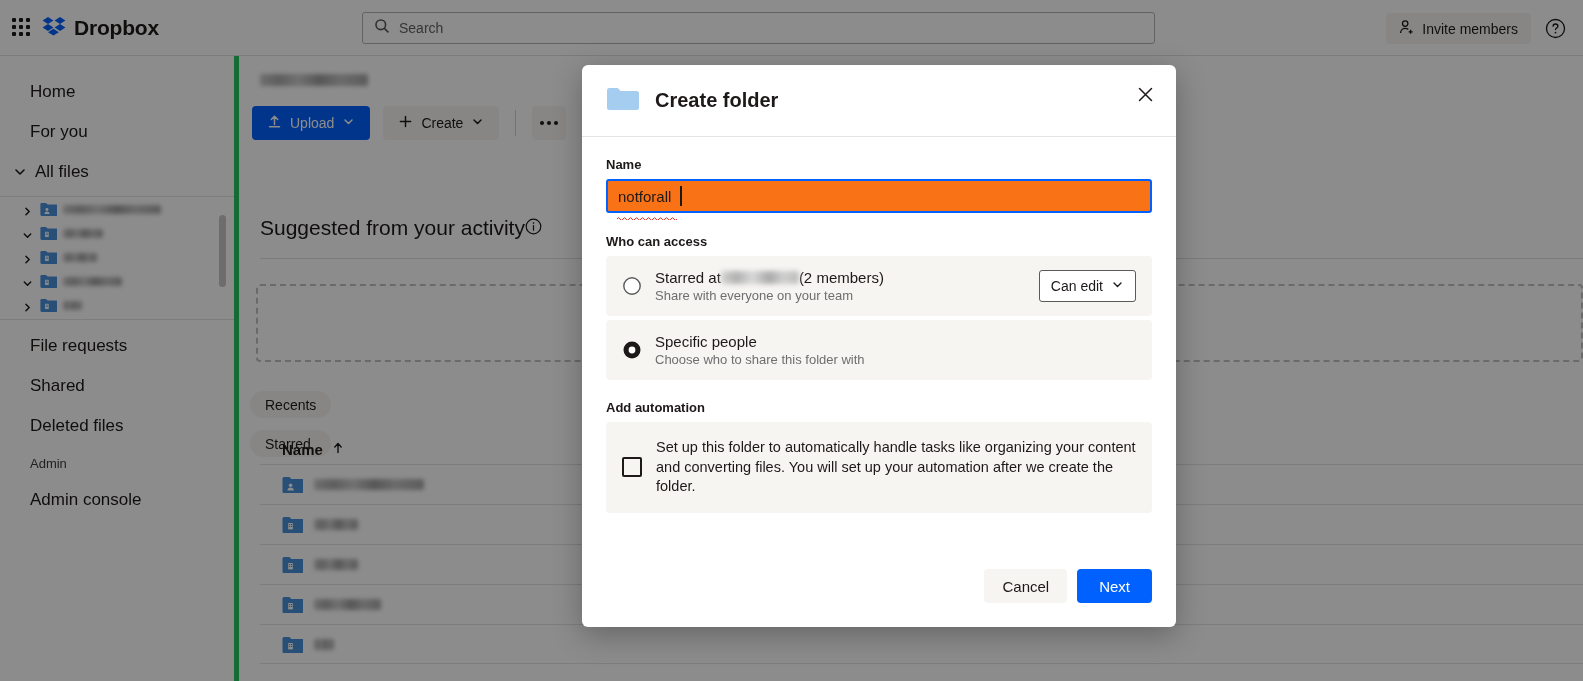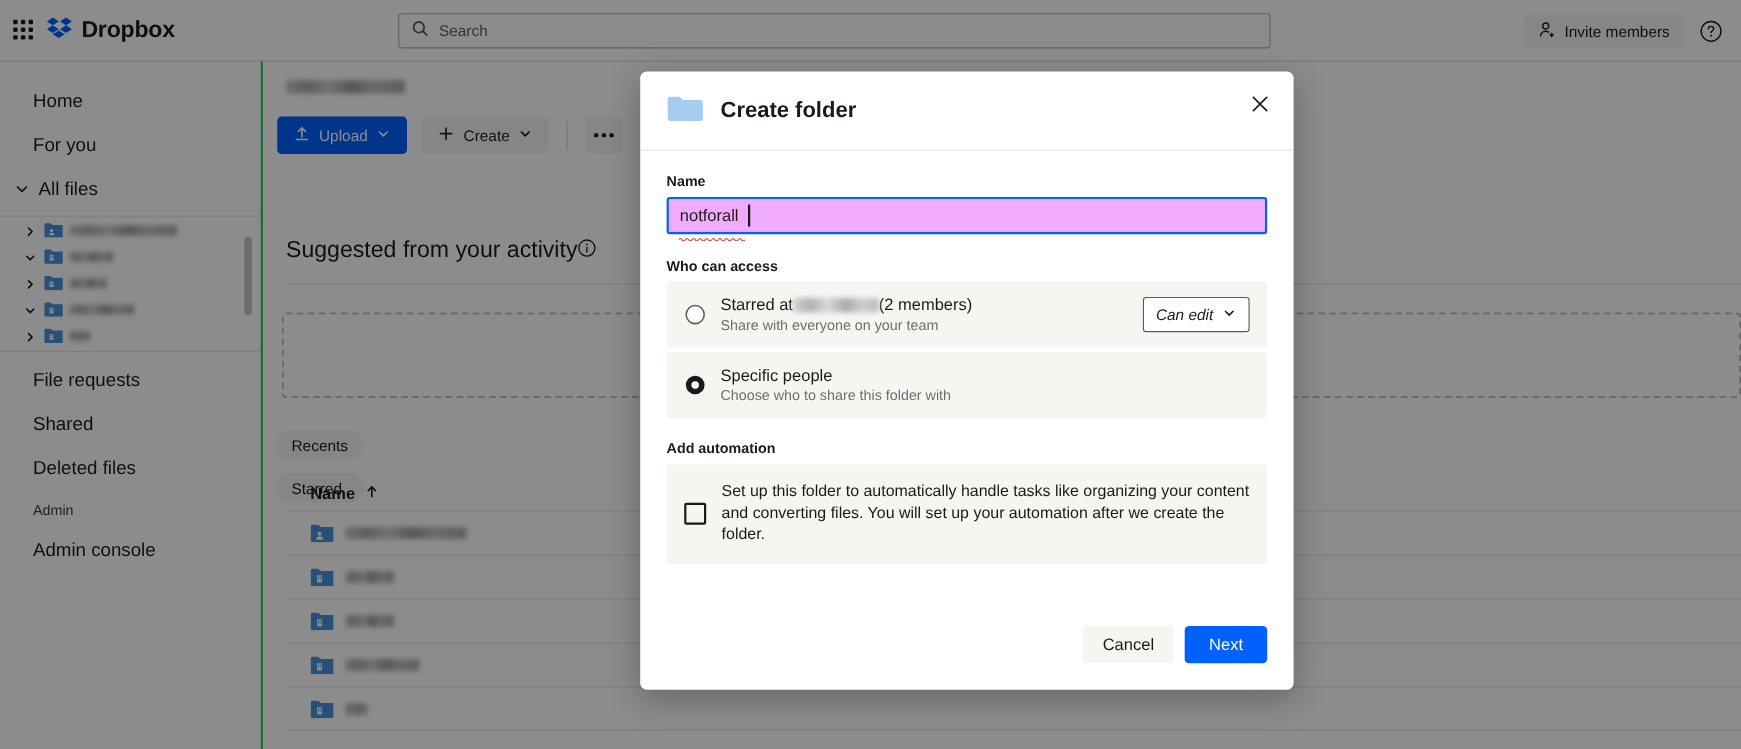--- a/index.html
+++ b/index.html
@@ -56,21 +56,21 @@
   }
   .help-btn {
     position: absolute; right: 14px; top: 14px;
     width: 28px; height: 28px; display: flex; align-items: center; justify-content: center;
     cursor: pointer;
   }
 
   
   .sidebar {
     position: absolute; top: 56px; left: 0; width: 239px; bottom: 0;
-    background: #ffffff; border-right: 2px solid #22c55e;
+    background: #ffffff; border-right: 5px solid #22c55e;
     padding-top: 16px;
   }
   .nav-item {
     height: 40px; display: flex; align-items: center;
     padding-left: 30px; font-size: 17px; color: #1e1919; cursor: pointer;
   }
   .nav-item.small { font-size: 13px; color: #3c3c3c; height: 34px; }
   .nav-item.allfiles { padding-left: 12px; gap: 7px; }
   .chev { width: 16px; height: 16px; display: inline-block; flex: none; }
 
@@ -160,21 +160,21 @@
     position: absolute; right: 16px; top: 14px;
     width: 30px; height: 30px; display:flex; align-items:center; justify-content:center;
     cursor: pointer; border-radius: 4px;
   }
   .modal-body { padding: 20px 24px 0 24px; flex: 1; }
   .field-label { font-size: 13px; font-weight: bold; color: #1e1919; margin-bottom: 7px; }
   .name-input {
     width: 100%; height: 34px; border: 2px solid #0061fe; border-radius: 3px;
     font-size: 15px; color: #1e1919; padding: 0 10px;
     font-family: "Liberation Sans", sans-serif; outline: none;
-    background: #f0abfc;
+    background: #f97316;
   }
   .name-wrap { position: relative; margin-bottom: 21px; }
   .squiggle {
     position: absolute; left: 11px; top: 27px; width: 62px; height: 4px;
     pointer-events: none;
   }
   .caret {
     position: absolute; left: 74px; top: 7px; width: 1.5px; height: 20px;
     background: #1e1919;
   }
@@ -185,21 +185,21 @@
     display: flex; align-items: center; padding: 13px 16px; min-height: 60px;
     cursor: pointer; margin-bottom: 4px;
   }
   .radio { width: 20px; height: 20px; flex: none; margin-right: 13px; }
   .opt-main { flex: 1; }
   .opt-t1 { font-size: 15px; color: #1e1919; display: flex; align-items: center; gap: 0px; }
   .opt-t2 { font-size: 13px; color: #6e6e6e; margin-top: 2px; }
   .role-select {
     height: 32px; padding: 0 11px; border: 1px solid #5a5a5a; border-radius: 3px;
     background: #fff; font-size: 14px; color: #1e1919;
-    display: flex; align-items: center; gap: 8px; cursor: pointer; font-style: italic;
+    display: flex; align-items: center; gap: 8px; cursor: pointer;
   }
   .auto-box {
     background: #f7f5f2; border-radius: 4px; padding: 16px;
     display: flex; align-items: center; gap: 14px; min-height: 82px;
   }
   .checkbox {
     width: 20px; height: 20px; border: 2px solid #1e1919; border-radius: 2px;
     background: #f7f5f2; flex: none; cursor: pointer;
   }
   .auto-text { font-size: 14.5px; color: #1e1919; line-height: 1.35; }

